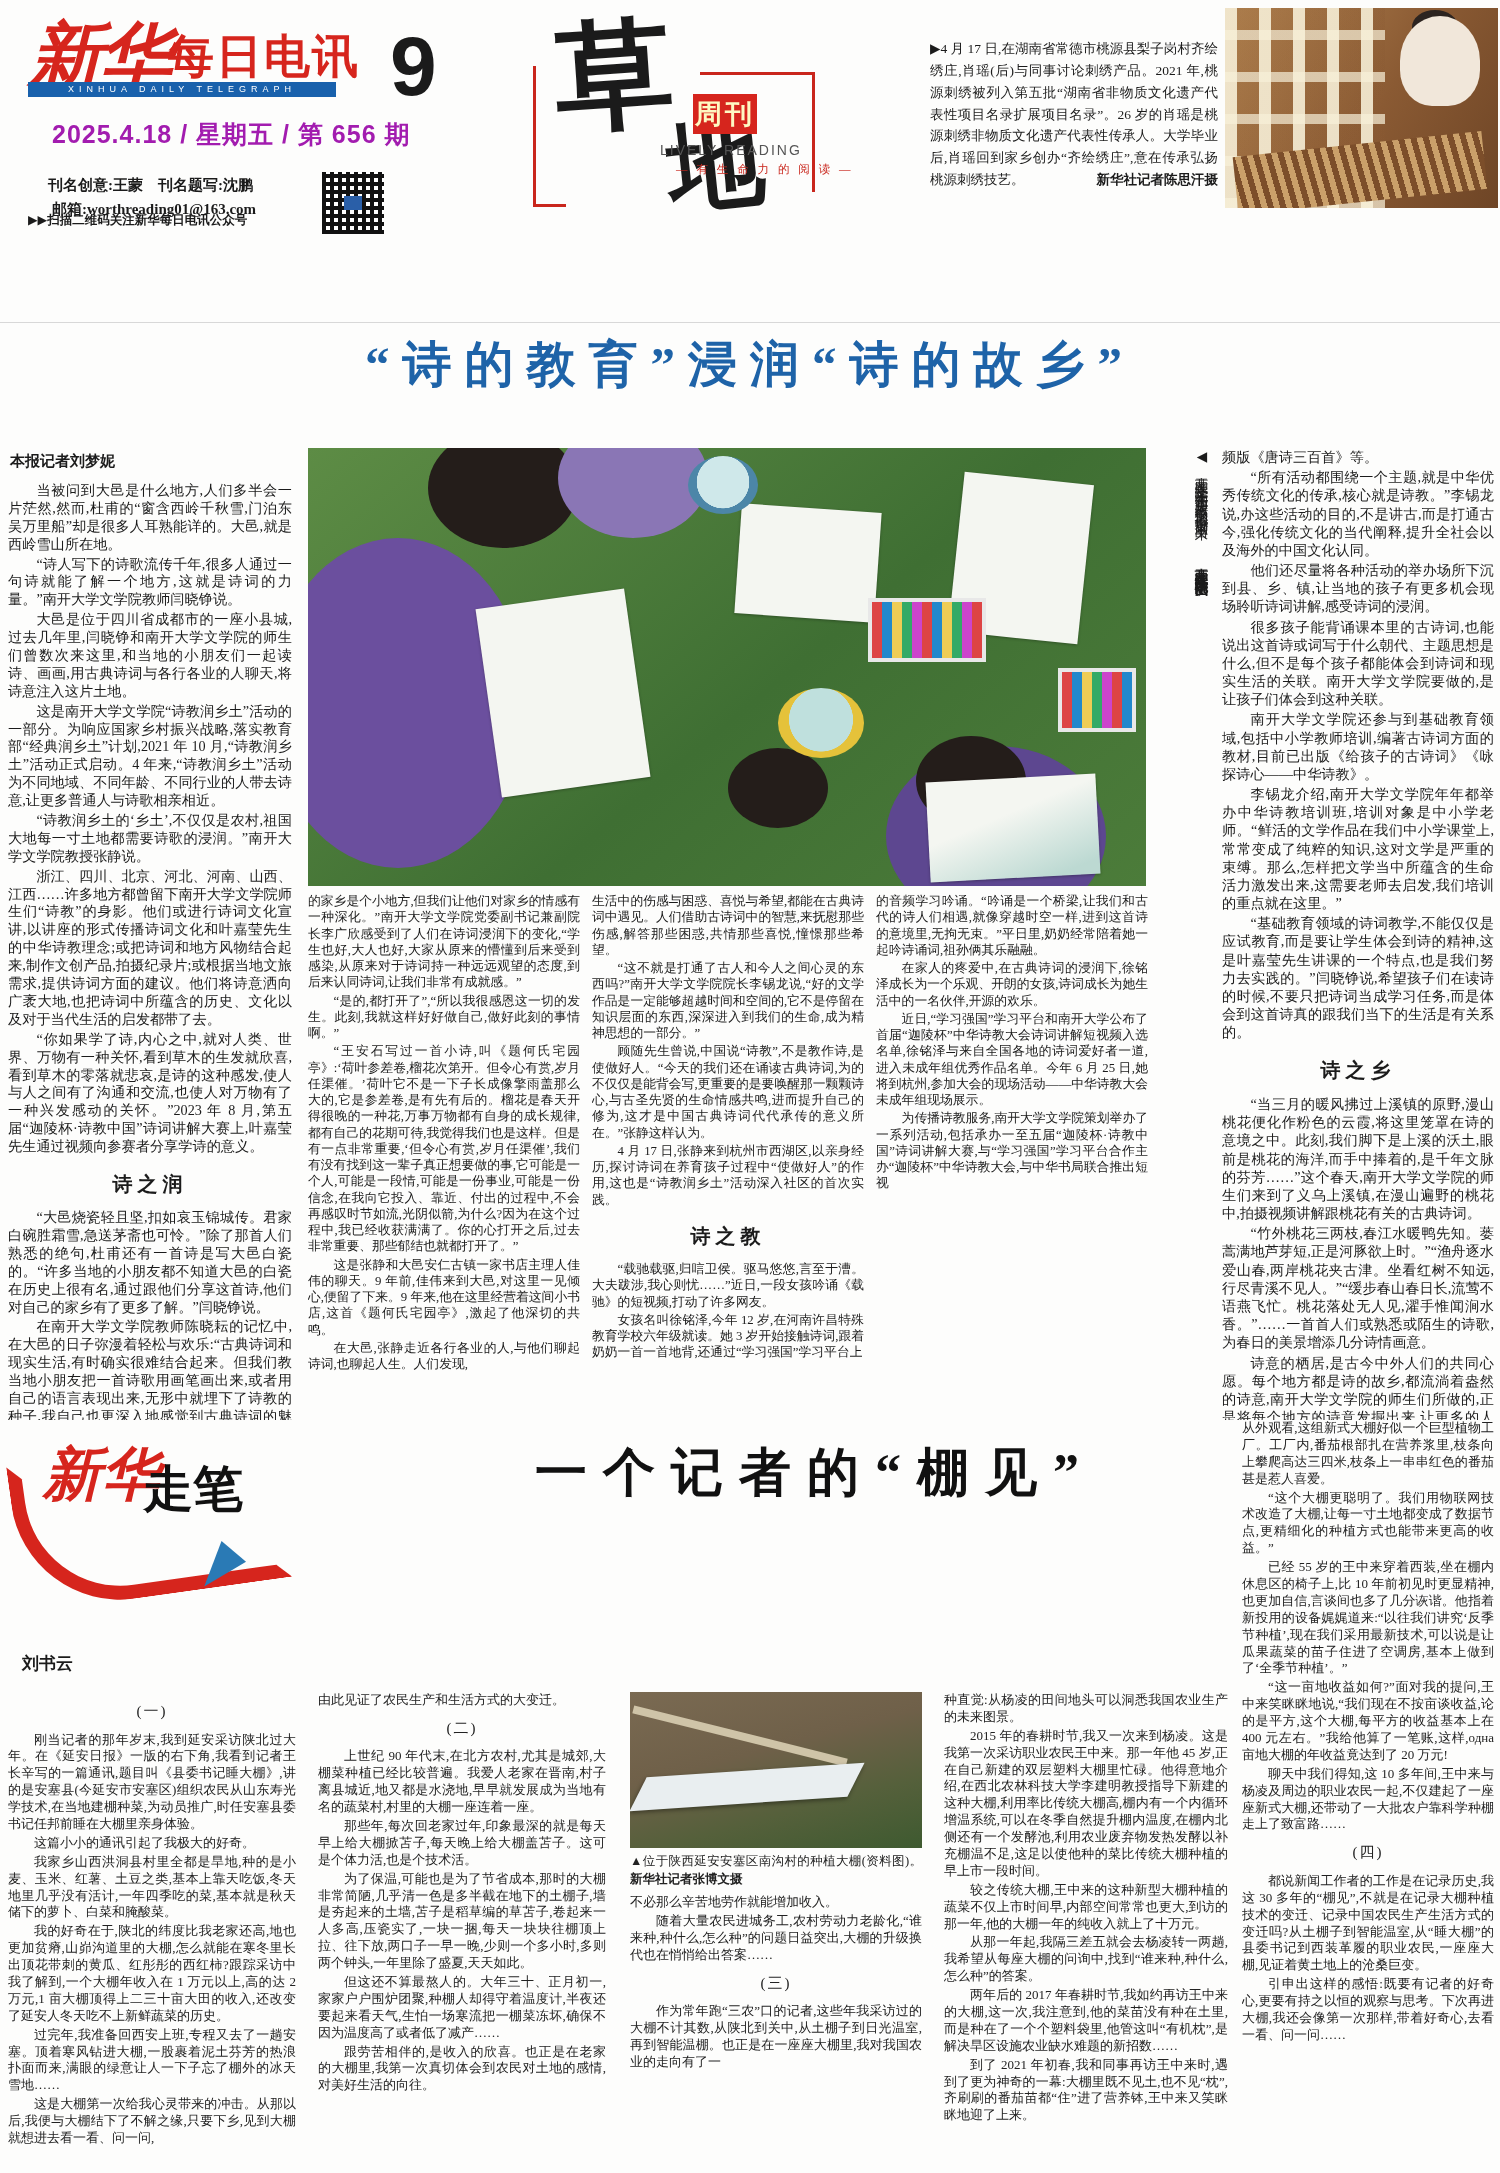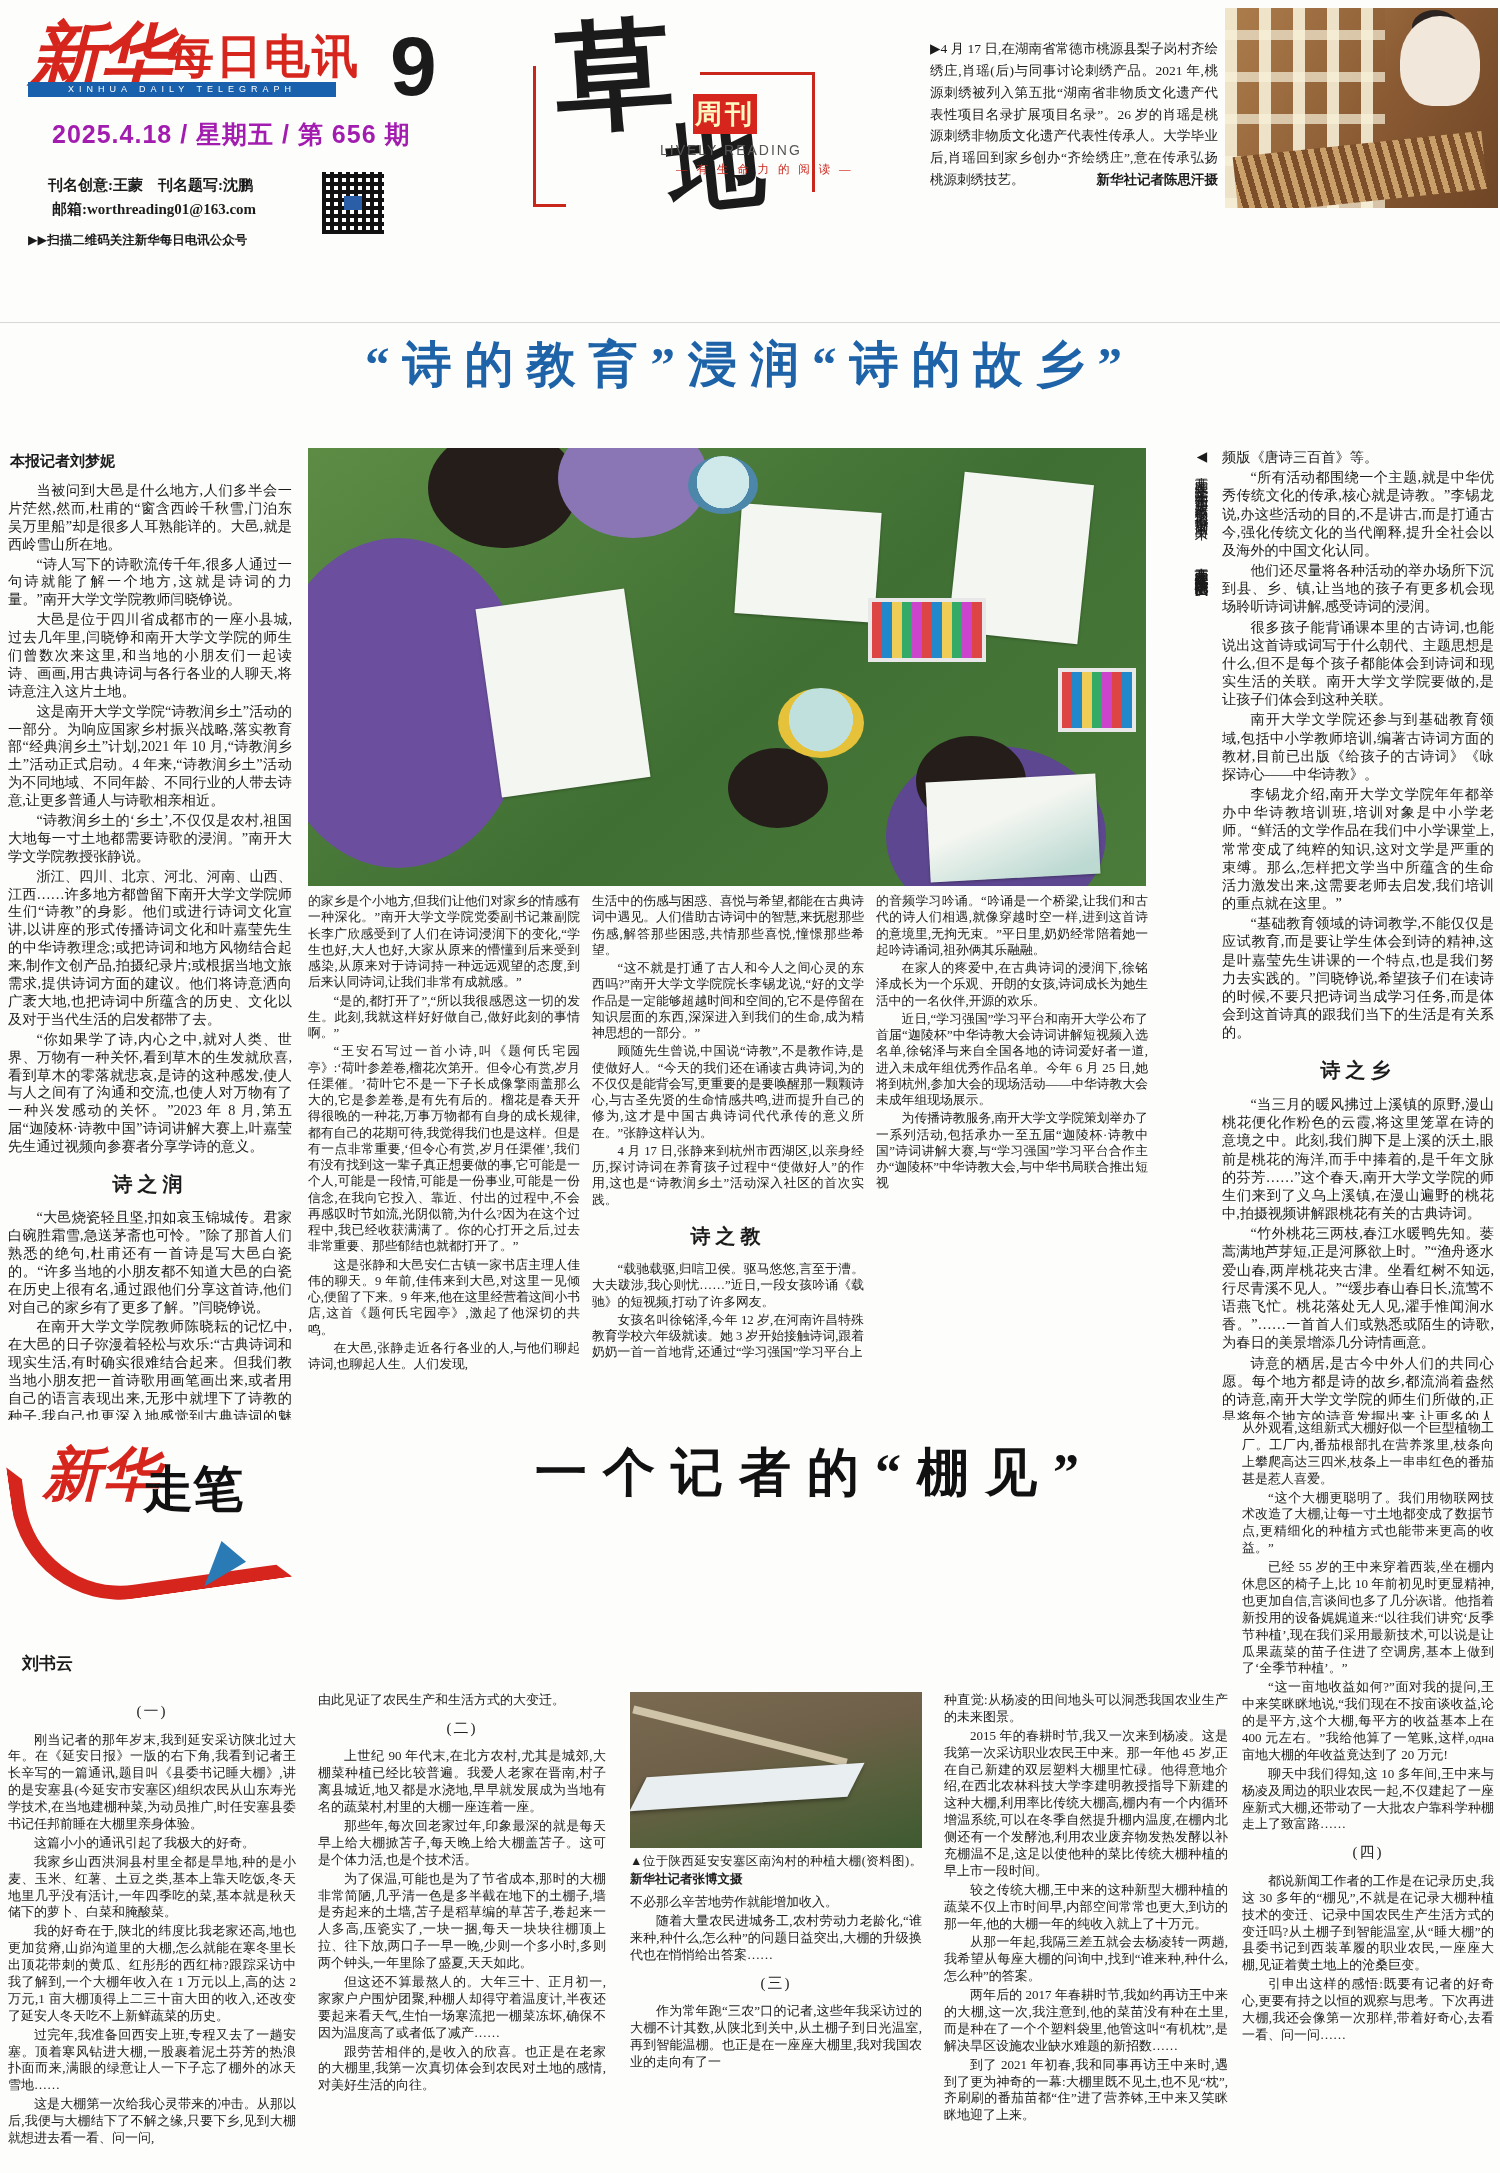--- a/index.html
+++ b/index.html
@@ -10,21 +10,21 @@
   #logo-cn{left:28px;top:8px;font-size:74px;font-weight:bold;font-style:italic;color:#d6251d;
            font-family:"Liberation Serif",serif;letter-spacing:-4px;}
   #logo-cn2{left:168px;top:26px;font-size:46px;font-weight:bold;color:#d6251d;letter-spacing:2px;}
   #logo-bar{left:28px;top:82px;width:308px;height:15px;background:#1961ac;color:#fff;
             font-family:"Liberation Sans",sans-serif;font-size:9px;letter-spacing:5px;
             text-align:center;line-height:15px;}
   #date-line{left:52px;top:118px;font-size:25px;font-weight:bold;color:#a21caf;
              font-family:"Liberation Sans",sans-serif;letter-spacing:1px;}
   #credit-line{left:48px;top:176px;font-size:15px;font-weight:bold;}
   #email-line{left:52px;top:200px;font-size:15px;font-weight:bold;}
-  #scan-line{left:28px;top:232px;font-size:12.5px;font-weight:bold;}
+  #scan-line{left:28px;top:212px;font-size:12.5px;font-weight:bold;}
   #qr{left:322px;top:172px;width:62px;height:62px;
       background-image:repeating-linear-gradient(0deg,#111 0 4px,transparent 4px 8px),
                        repeating-linear-gradient(90deg,#111 0 4px,#fff 4px 8px);}
   #qr .qr-center{position:absolute;left:22px;top:24px;width:18px;height:14px;background:#2a5fa8;}
   #page-num{left:390px;top:18px;font-size:84px;font-weight:bold;font-family:"Liberation Sans",sans-serif;}
   
   #cao{left:555px;top:18px;font-size:118px;font-weight:bold;transform:rotate(-4deg);line-height:1;}
   #di{left:668px;top:118px;font-size:96px;font-weight:bold;transform:rotate(-6deg);line-height:1;}
   .red-bracket-l{left:533px;top:66px;width:30px;height:138px;border-left:3px solid #c9261c;border-bottom:3px solid #c9261c;}
   .red-bracket-r{left:700px;top:72px;width:115px;height:0;border-top:3px solid #c9261c;}

